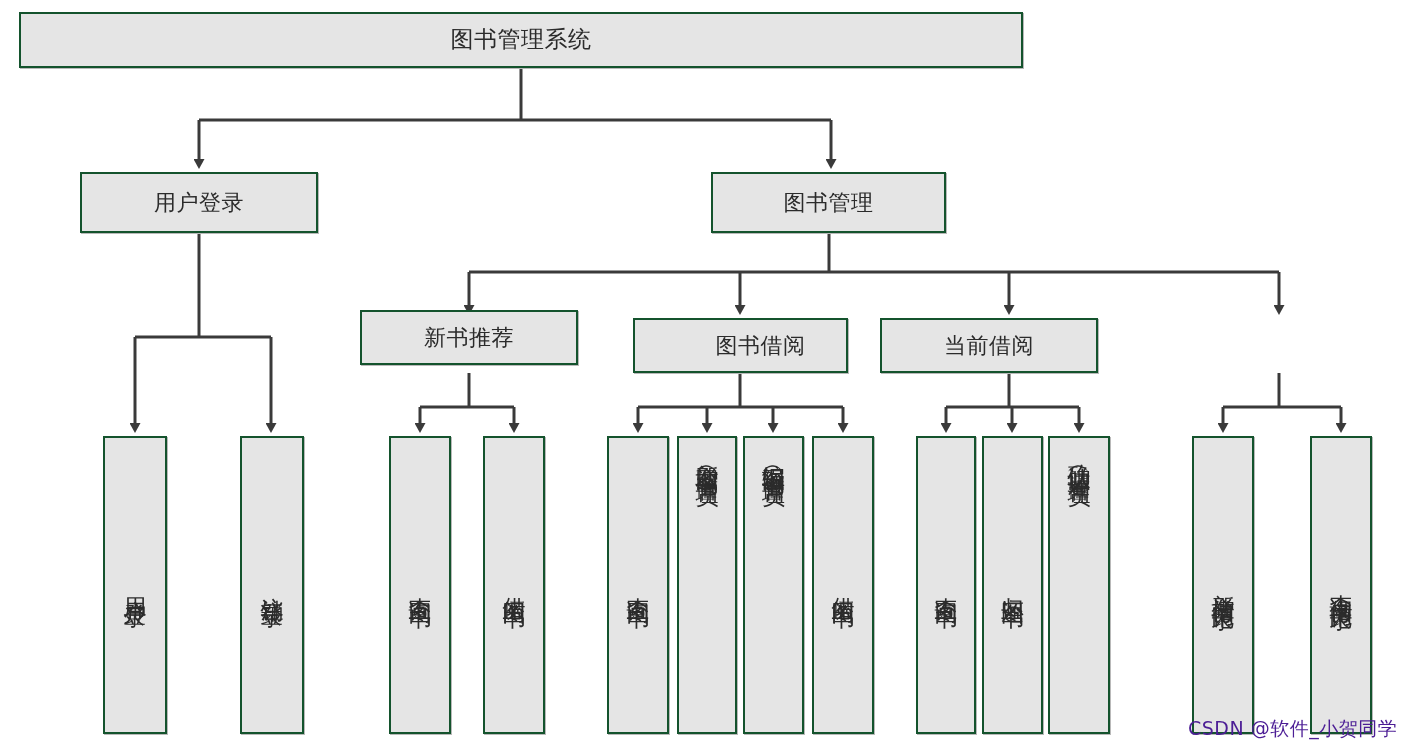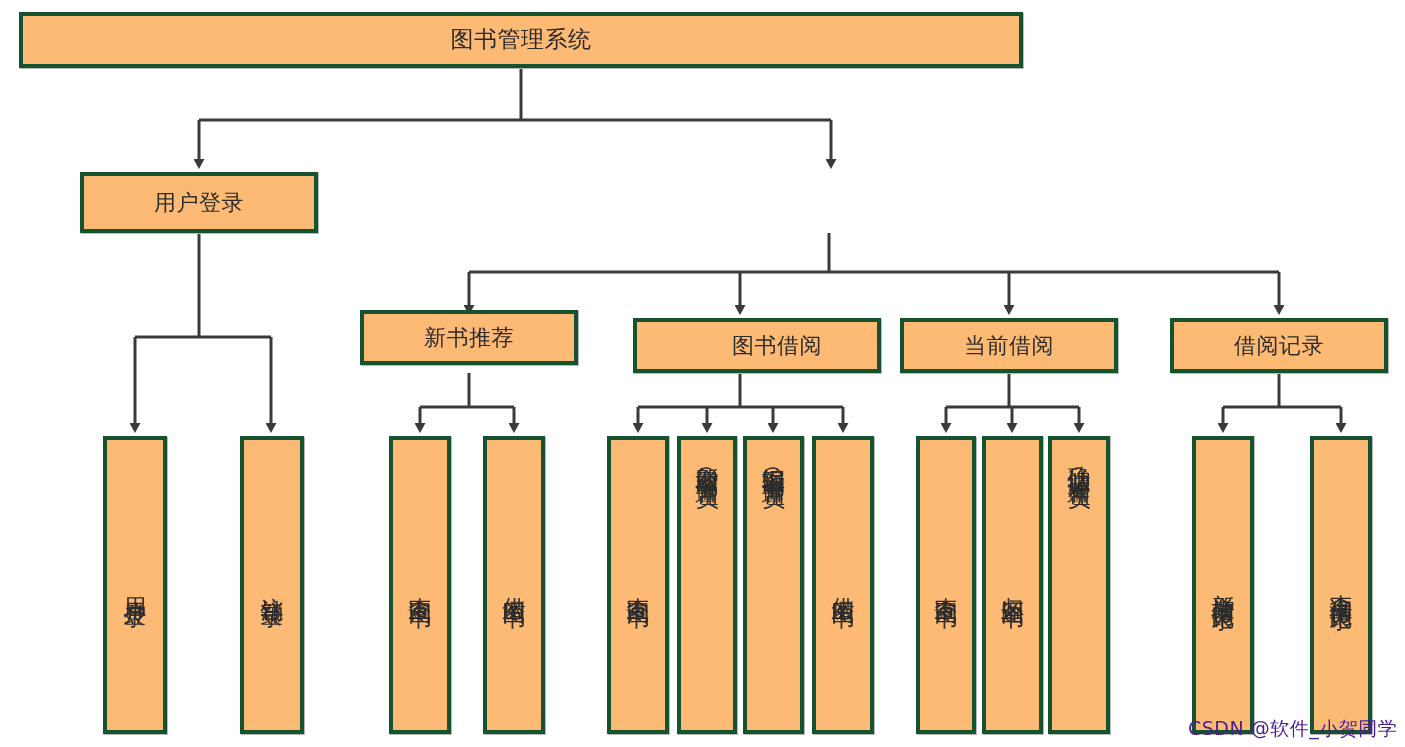--- a/index.html
+++ b/index.html
@@ -22,22 +22,22 @@
     position: absolute;
     left: 0;
     top: 0;
     width: 1405px;
     height: 747px;
     pointer-events: none;
   }
   .node {
     position: absolute;
     box-sizing: border-box;
-    background: #fdba74;
-    border: 4px solid #14532d;
+    background: #e5e5e5;
+    border: 2px solid #14532d;
     box-shadow: 1px 1px 0 0 #b9b9b9;
     display: flex;
     align-items: center;
     justify-content: center;
     color: #2b2b2b;
   }
   .node .lbl {
     display: block;
     text-align: center;
     line-height: 1.18;
@@ -133,32 +133,32 @@
     </g>
   </svg>
 
   <div class="node horiz root" style="left: 19px; top: 12px; width: 1004px; height: 56px;">
     <span class="lbl">图书管理系统</span>
   </div>
 
   <div class="node horiz" style="left: 80px; top: 172px; width: 238px; height: 61px;">
     <span class="lbl">用户登录</span>
   </div>
+  <div class="node horiz" style="left: 711px; top: 172px; width: 235px; height: 61px;">
+    <span class="lbl">图书管理</span>
+  </div>
 
   <div class="node horiz" style="left: 360px; top: 310px; width: 218px; height: 55px;">
     <span class="lbl">新书推荐</span>
   </div>
-  <div class="node horiz" style="left: 633px; top: 318px; width: 248px; height: 55px; padding-left: 40px;">
+  <div class="node horiz" style="left: 633px; top: 318px; width: 215px; height: 55px; padding-left: 40px;">
     <span class="lbl">图书借阅</span>
   </div>
-  <div class="node horiz" style="left: 900px; top: 318px; width: 218px; height: 55px;">
+  <div class="node horiz" style="left: 880px; top: 318px; width: 218px; height: 55px;">
     <span class="lbl">当前借阅</span>
-  </div>
-  <div class="node horiz" style="left: 1170px; top: 318px; width: 218px; height: 55px;">
-    <span class="lbl">借阅记录</span>
   </div>
 
   <div class="node vert short" style="left: 103px; top: 436px; width: 64px; height: 298px;">
     <span class="lbl">用户登录</span>
   </div>
   <div class="node vert short" style="left: 240px; top: 436px; width: 64px; height: 298px;">
     <span class="lbl">注销登录</span>
   </div>
   <div class="node vert short" style="left: 389px; top: 436px; width: 62px; height: 298px;">
     <span class="lbl">查询图书</span>

